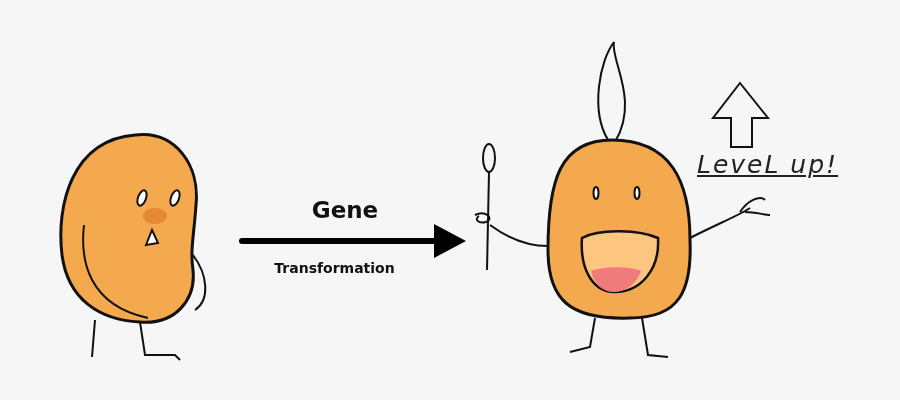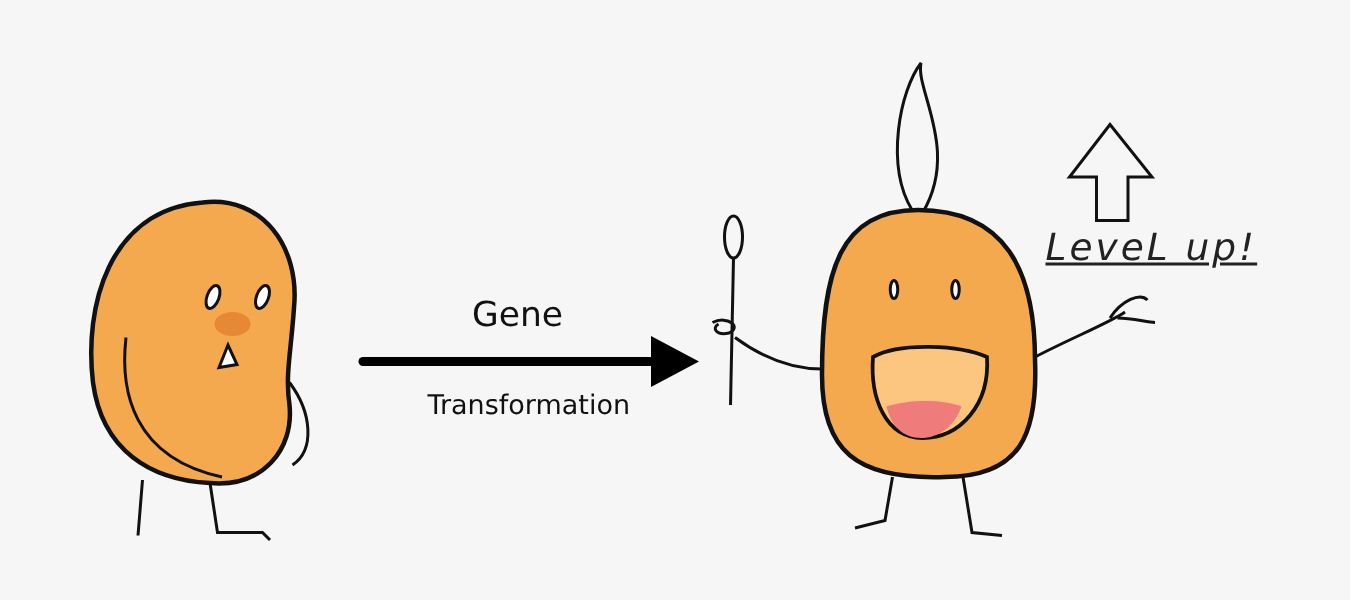--- a/index.html
+++ b/index.html
@@ -1,20 +1,20 @@
 <!DOCTYPE html>
 <html><head>
 <meta charset="utf-8">
 <style>
   html, body { margin:0; padding:0; }
   body { width:900px; height:400px; background:#f6f6f6; position:relative; overflow:hidden; font-family:"DejaVu Sans", sans-serif; }
   svg.scene { position:absolute; left:0; top:0; }
-  .label { position:absolute; color:#111; font-weight:normal; text-align:center; }
+  .label { position:absolute; color:#111; font-weight:bold; text-align:center; }
   .gene { left:290px; top:197px; width:110px; font-size:23px; }
-  .trans { left:260px; top:260px; width:185px; font-size:18px; }
+  .trans { left:242px; top:260px; width:185px; font-size:14px; }
   .levelup { position:absolute; left:697px; top:150px; font-family:"DejaVu Sans", sans-serif; font-size:25px; font-style:italic; color:#222; letter-spacing:2px;text-decoration:underline; }
 </style>
 </head>
 <body>
 
 <svg class="scene" width="900" height="400" viewBox="0 0 900 400">
 
   <g>
     <path d="M135,135 C175,130 200,165 196,205 C194,235 190,250 193,270 C196,300 175,325 140,322 C100,320 68,300 62,255 C56,205 72,140 135,135 Z" fill="#f5a94e" stroke="#111" stroke-width="3"></path>
     <path d="M84,225 C80,260 88,305 148,318" fill="none" stroke="#111" stroke-width="2"></path>

